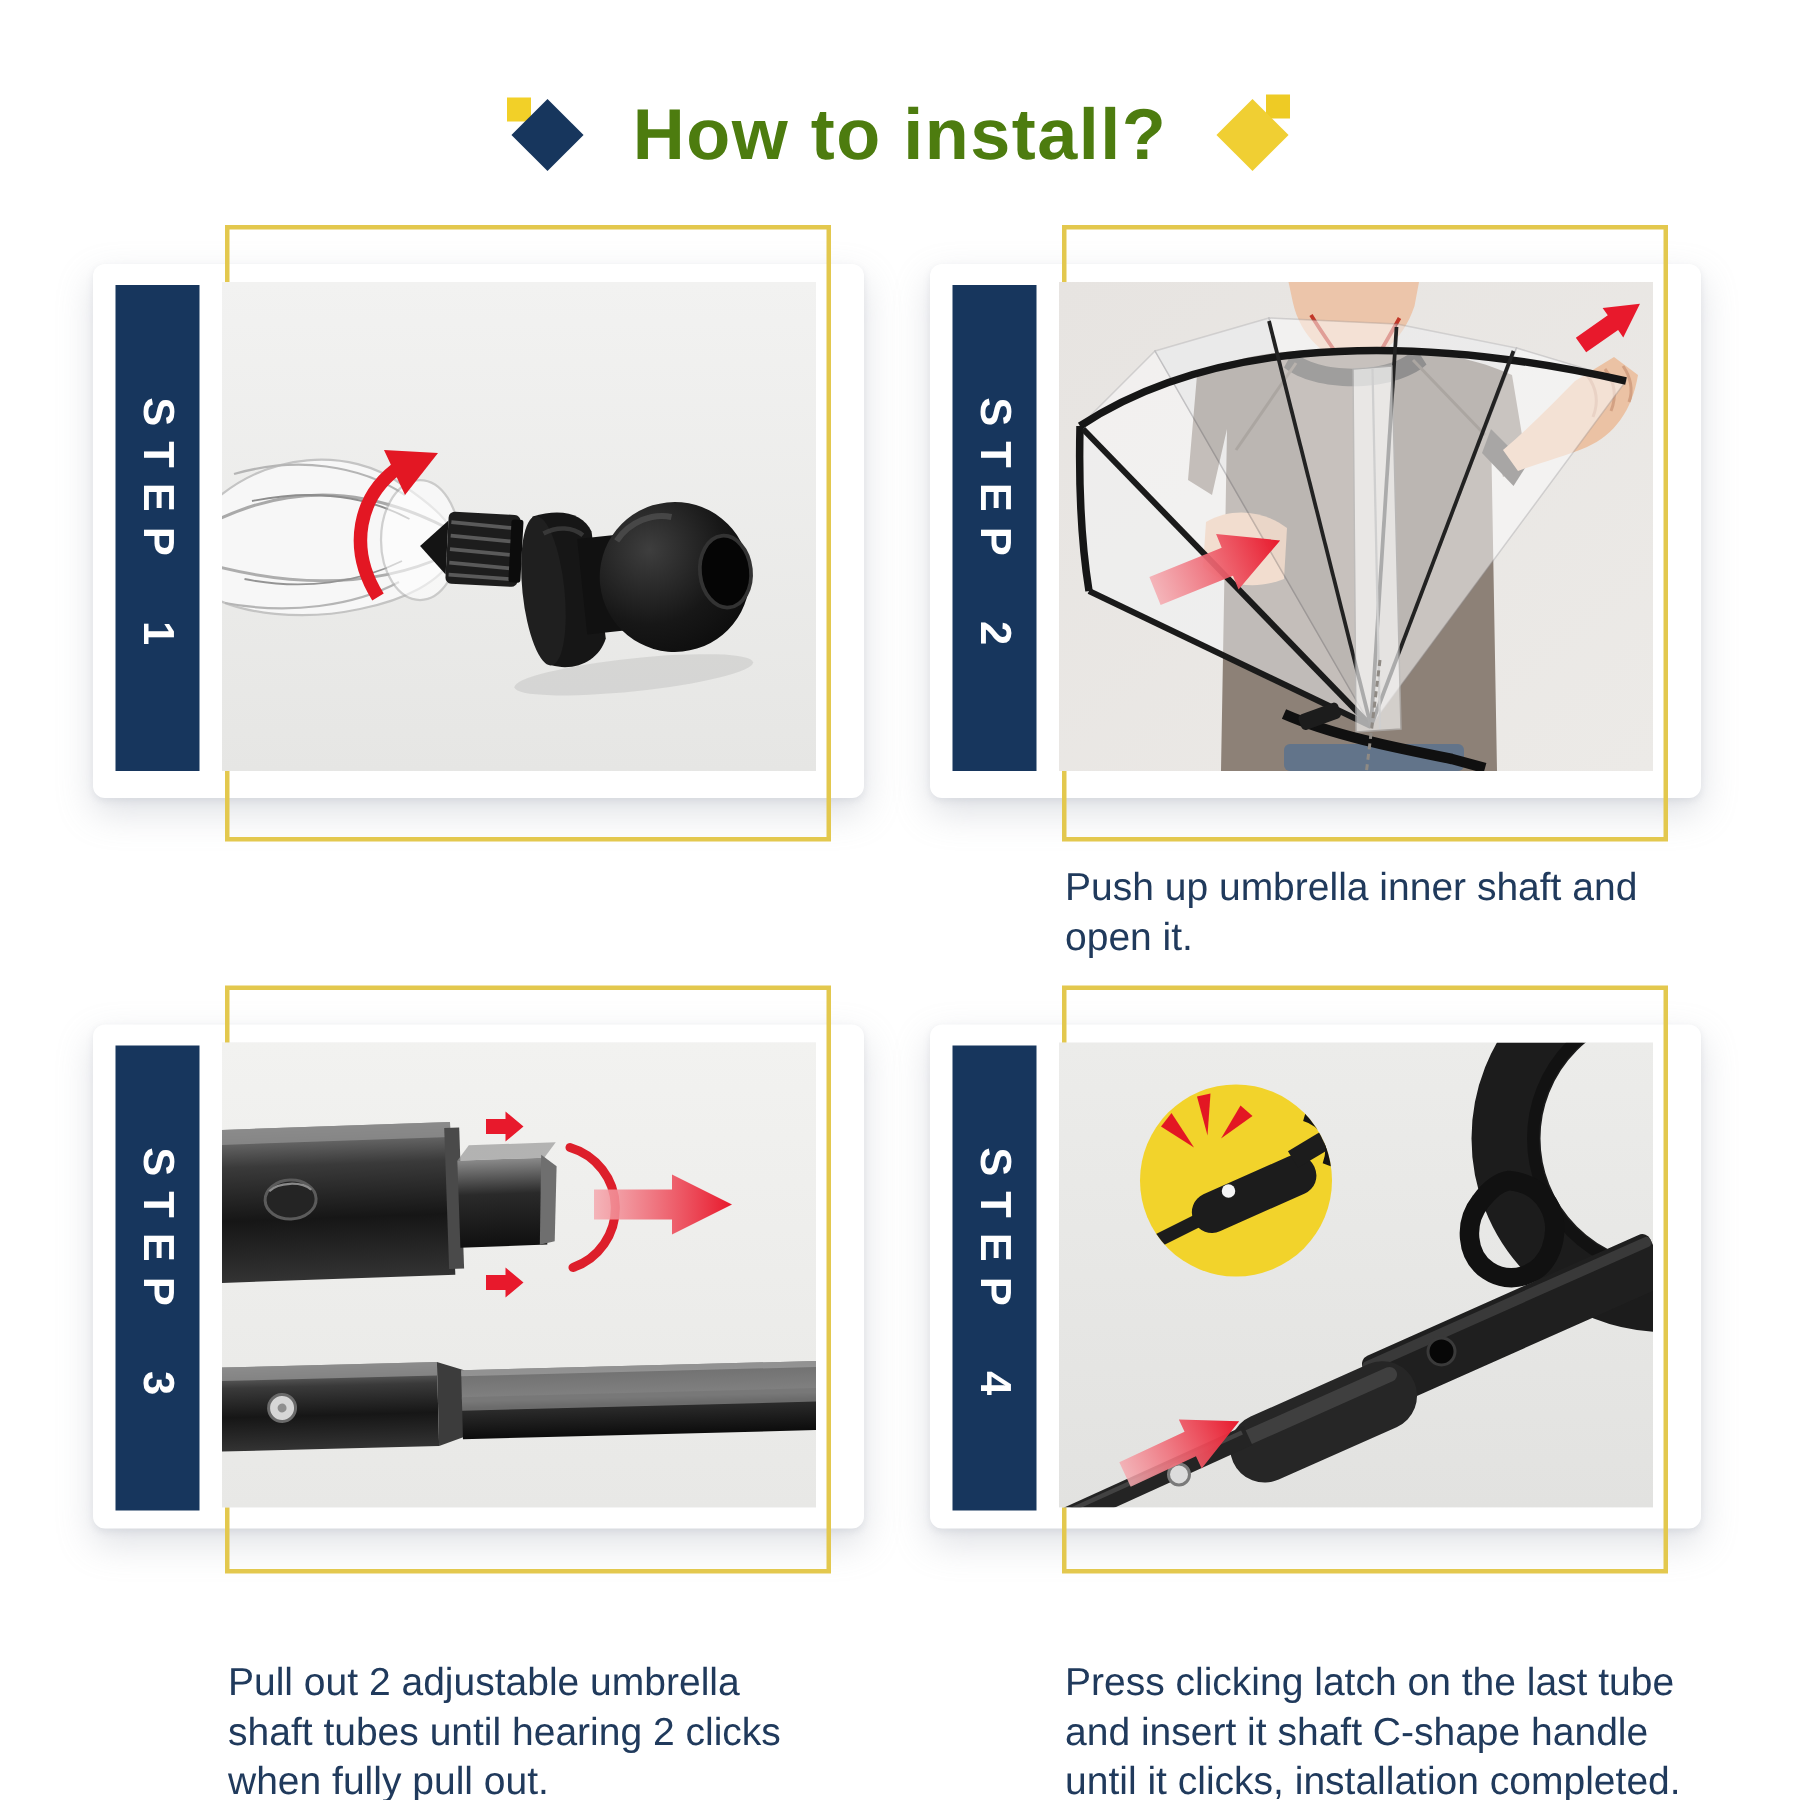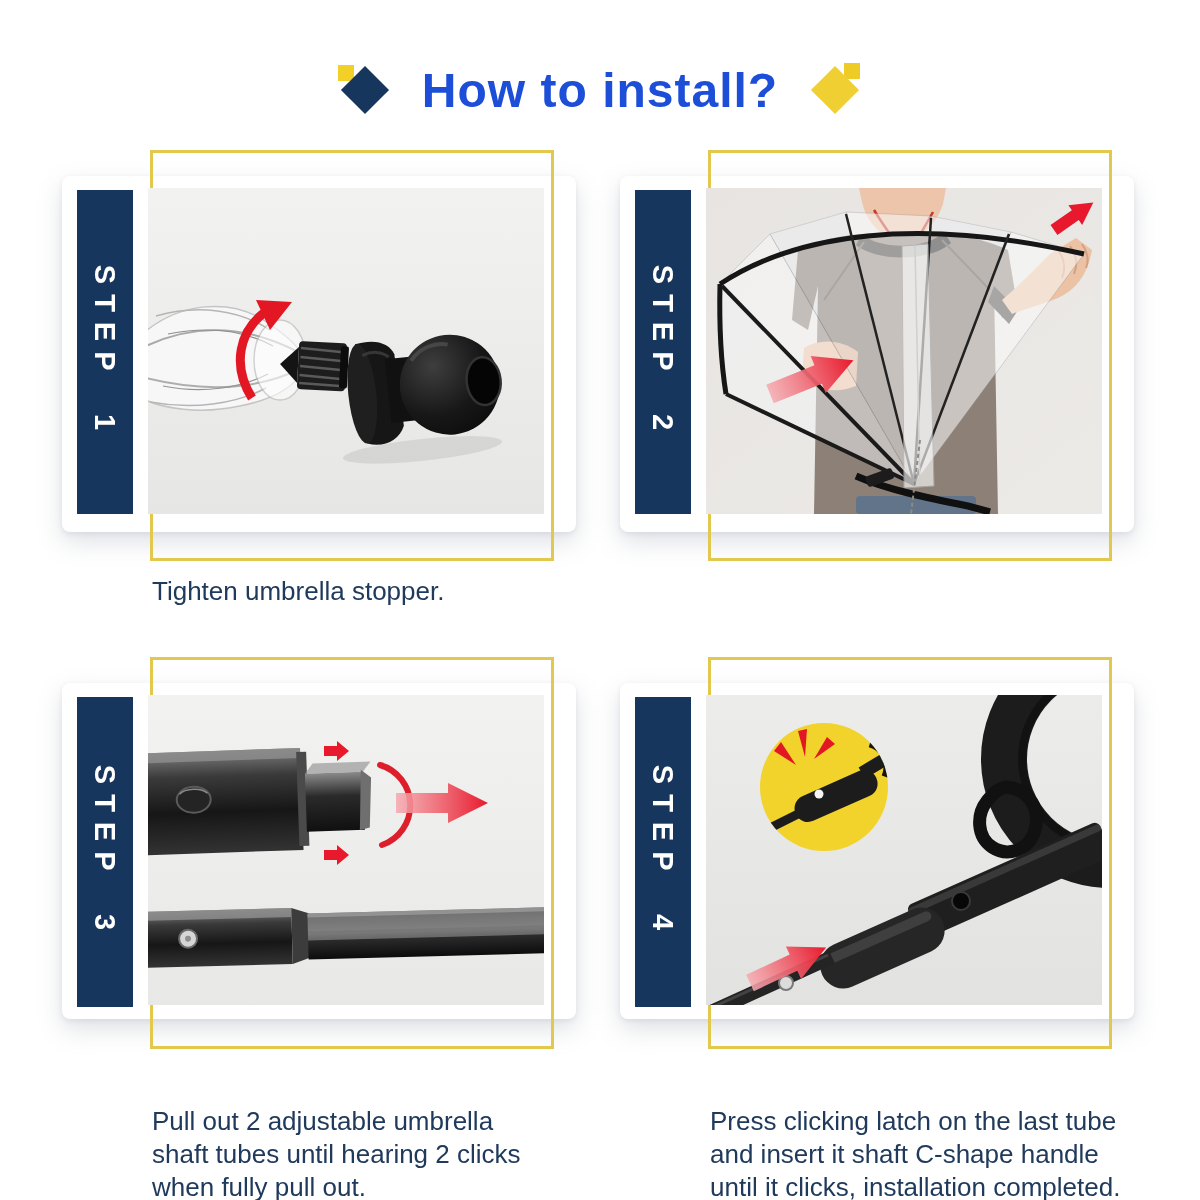--- a/index.html
+++ b/index.html
@@ -7,21 +7,21 @@
     width:1200px; height:1200px; position:relative; overflow:hidden;
     background:#ffffff;
     font-family:"Liberation Sans", sans-serif;
   }
   
   .titlebar {
     position:absolute; left:0; top:50px; width:1200px; height:80px;
     display:flex; align-items:center; justify-content:center; gap:30px;
   }
   .page-title {
-    font-size:48px; font-weight:700; color:#1d4ed8; letter-spacing:1px;
+    font-size:48px; font-weight:700; color:#4d7c0f; letter-spacing:1px;
     white-space:nowrap;
   }
   .dia { position:relative; width:54px; height:54px; flex:none; }
   .dia .sq-small { position:absolute; width:16px; height:16px; }
   .dia .sq-big { position:absolute; left:10px; top:10px; width:34px; height:34px; transform:rotate(45deg); }
   .dia-left .sq-small { left:0; top:2px; background:#f2d028; }
   .dia-left .sq-big { background:#17365d; }
   .dia-right .sq-small { right:2px; top:0; background:#eecb25; }
   .dia-right .sq-big { background:#f0cf33; }
 
@@ -136,21 +136,20 @@
         <circle cx="302" cy="200" r="50" fill="url(#ball1)"></circle>
         <ellipse cx="336" cy="200" rx="17" ry="24" fill="#050505" stroke="#333333" stroke-width="2.5"></ellipse>
         <path d="M 266 172 C 276 160 292 156 304 160" fill="none" stroke="#4d4d4d" stroke-width="4" opacity="0.8"></path>
         <path d="M 218 162 C 228 158 238 160 244 166" fill="none" stroke="#3e3e3e" stroke-width="3" opacity="0.8"></path>
       </g>
     </svg>
   </div>
   <div class="stepbar">
     <span class="steptext">STEP 1</span>
   </div>
-  <div class="caption">Tighten umbrella stopper.</div>
 </div>
 
 <div class="panel p2 row1">
   <div class="card"></div>
   <div class="frame"></div>
   <div class="photo">
     <svg viewBox="0 0 396 326" preserveAspectRatio="none">
       <defs>
         <linearGradient id="wall2" x1="0" y1="0" x2="1" y2="1">
           <stop offset="0" stop-color="#e7e4e1"></stop>
@@ -203,20 +202,22 @@
         <polygon points="0,-6 26,-6 26,-12 48,0 26,12 26,6 0,6" fill="#e8192c"></polygon>
       </g>
       <g transform="translate(64,206) rotate(-22)">
         <polygon points="0,-10 52,-10 52,-20 90,0 52,20 52,10 0,10" fill="url(#arr2)"></polygon>
       </g>
     </svg>
   </div>
   <div class="stepbar">
     <span class="steptext">STEP 2</span>
   </div>
+  <div class="caption">Push up umbrella inner shaft and
+open it.</div>
 </div>
 
 <div class="panel p3 row2">
   <div class="card"></div>
   <div class="frame"></div>
   <div class="photo">
     <svg viewBox="0 0 396 310" preserveAspectRatio="none">
       <defs>
         <linearGradient id="bg3" x1="0" y1="0" x2="0" y2="1">
           <stop offset="0" stop-color="#f2f2f0"></stop>

